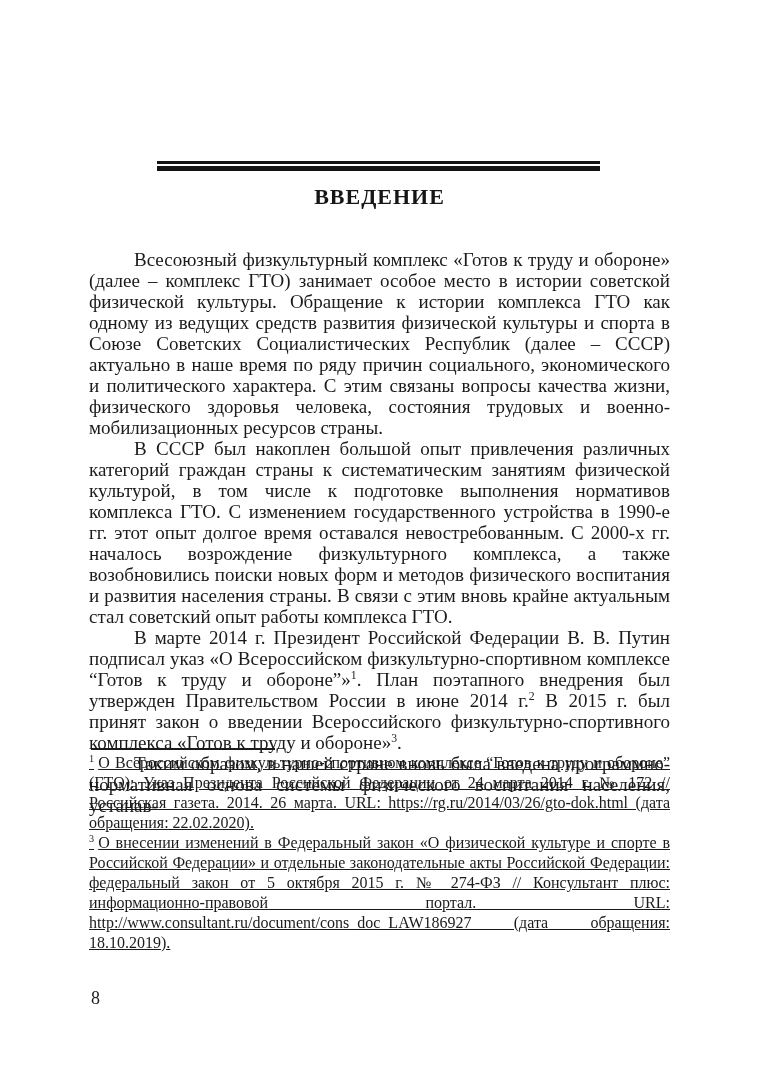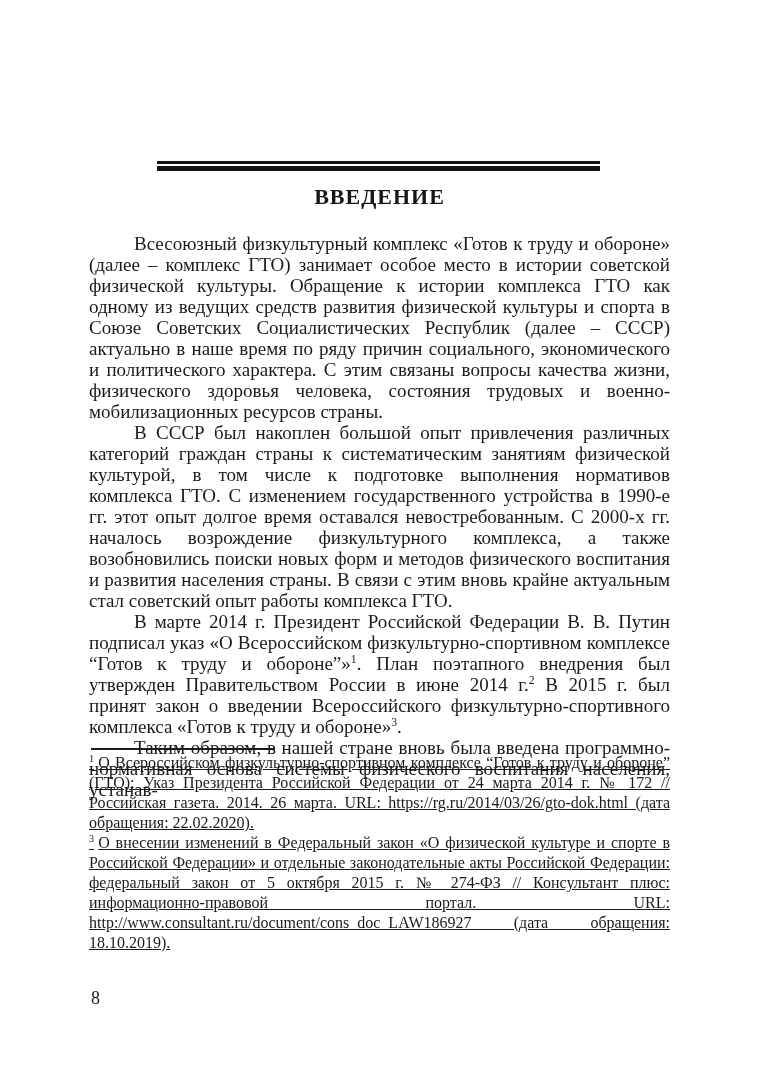--- a/index.html
+++ b/index.html
@@ -33,21 +33,21 @@
     margin: 0;
     text-align: center;
     font-size: 22px;
     font-weight: bold;
     letter-spacing: 1px;
     color: #161616;
   }
   .body-text {
     position: absolute;
     left: 89px;
-    top: 233px;
+    top: 249px;
     width: 581px;
     font-size: 19px;
     line-height: 21px;
     text-align: justify;
   }
   .para {
     margin: 0;
     text-indent: 45px;
   }
   sup.ref {

